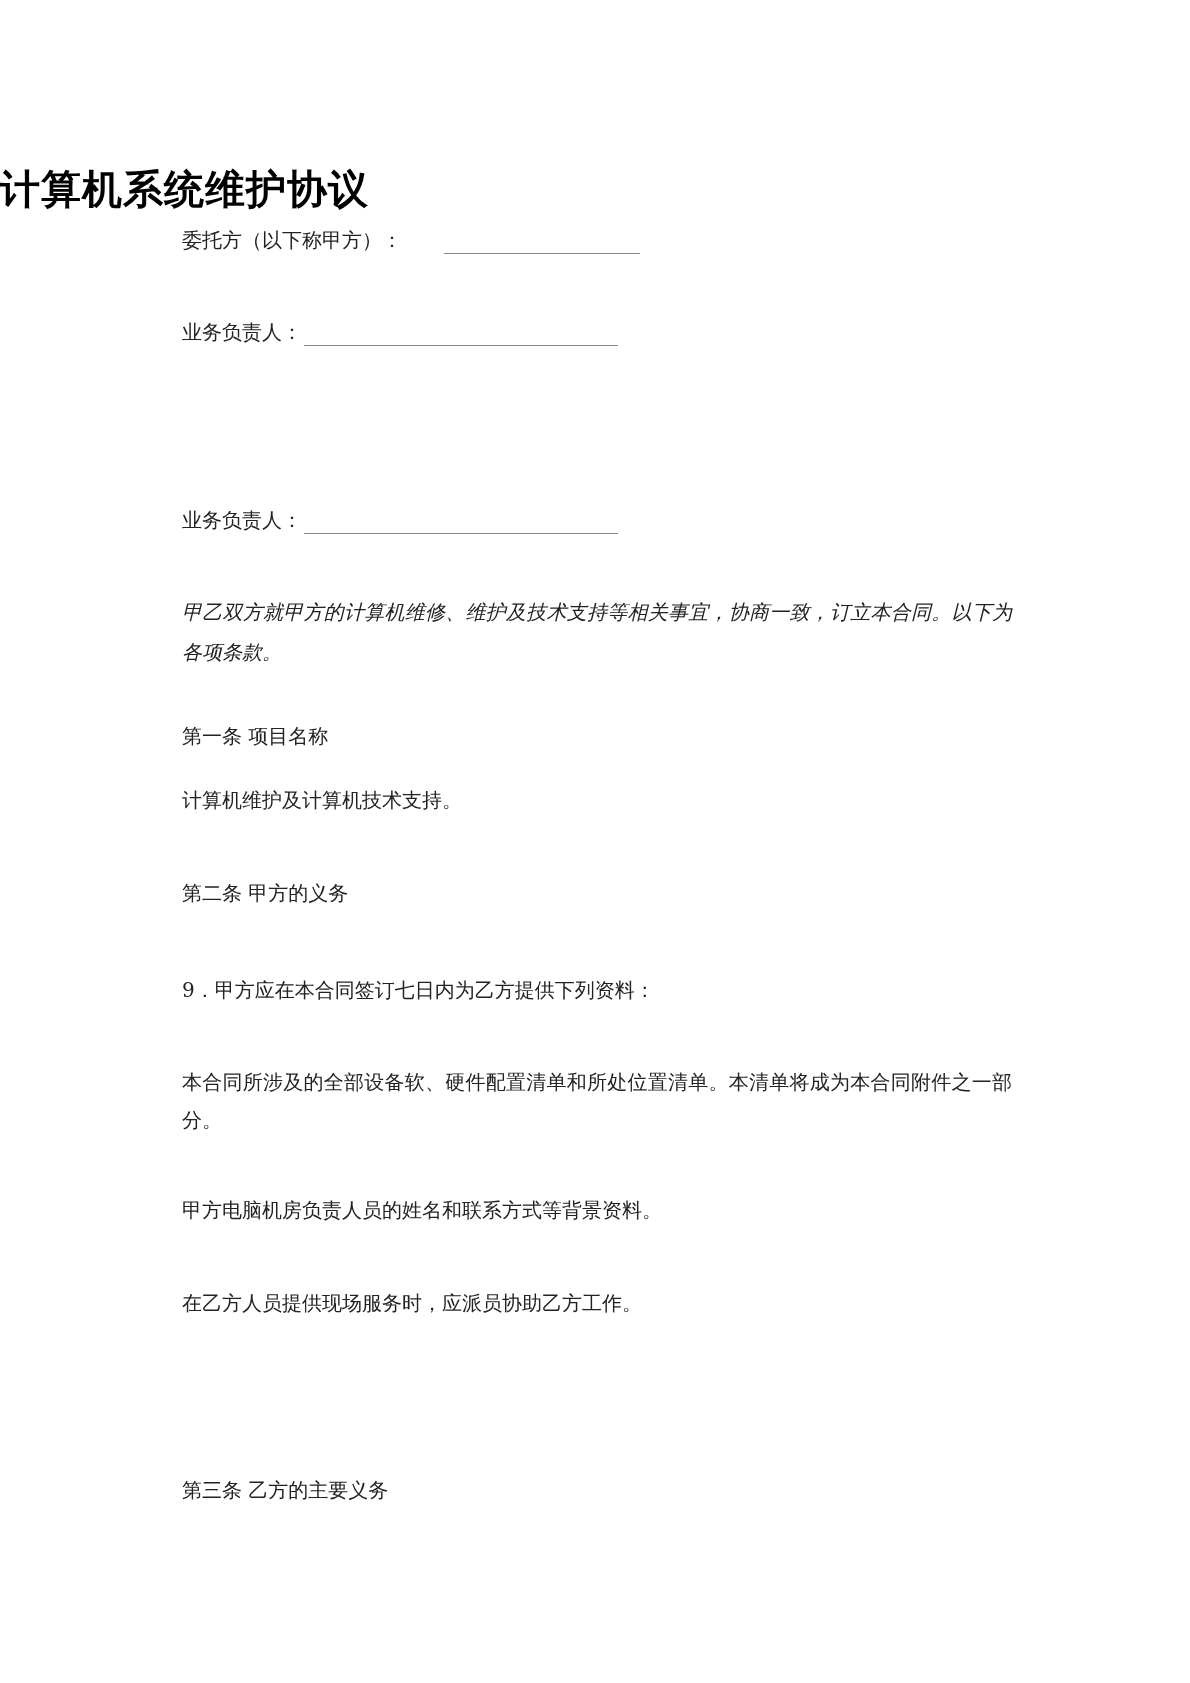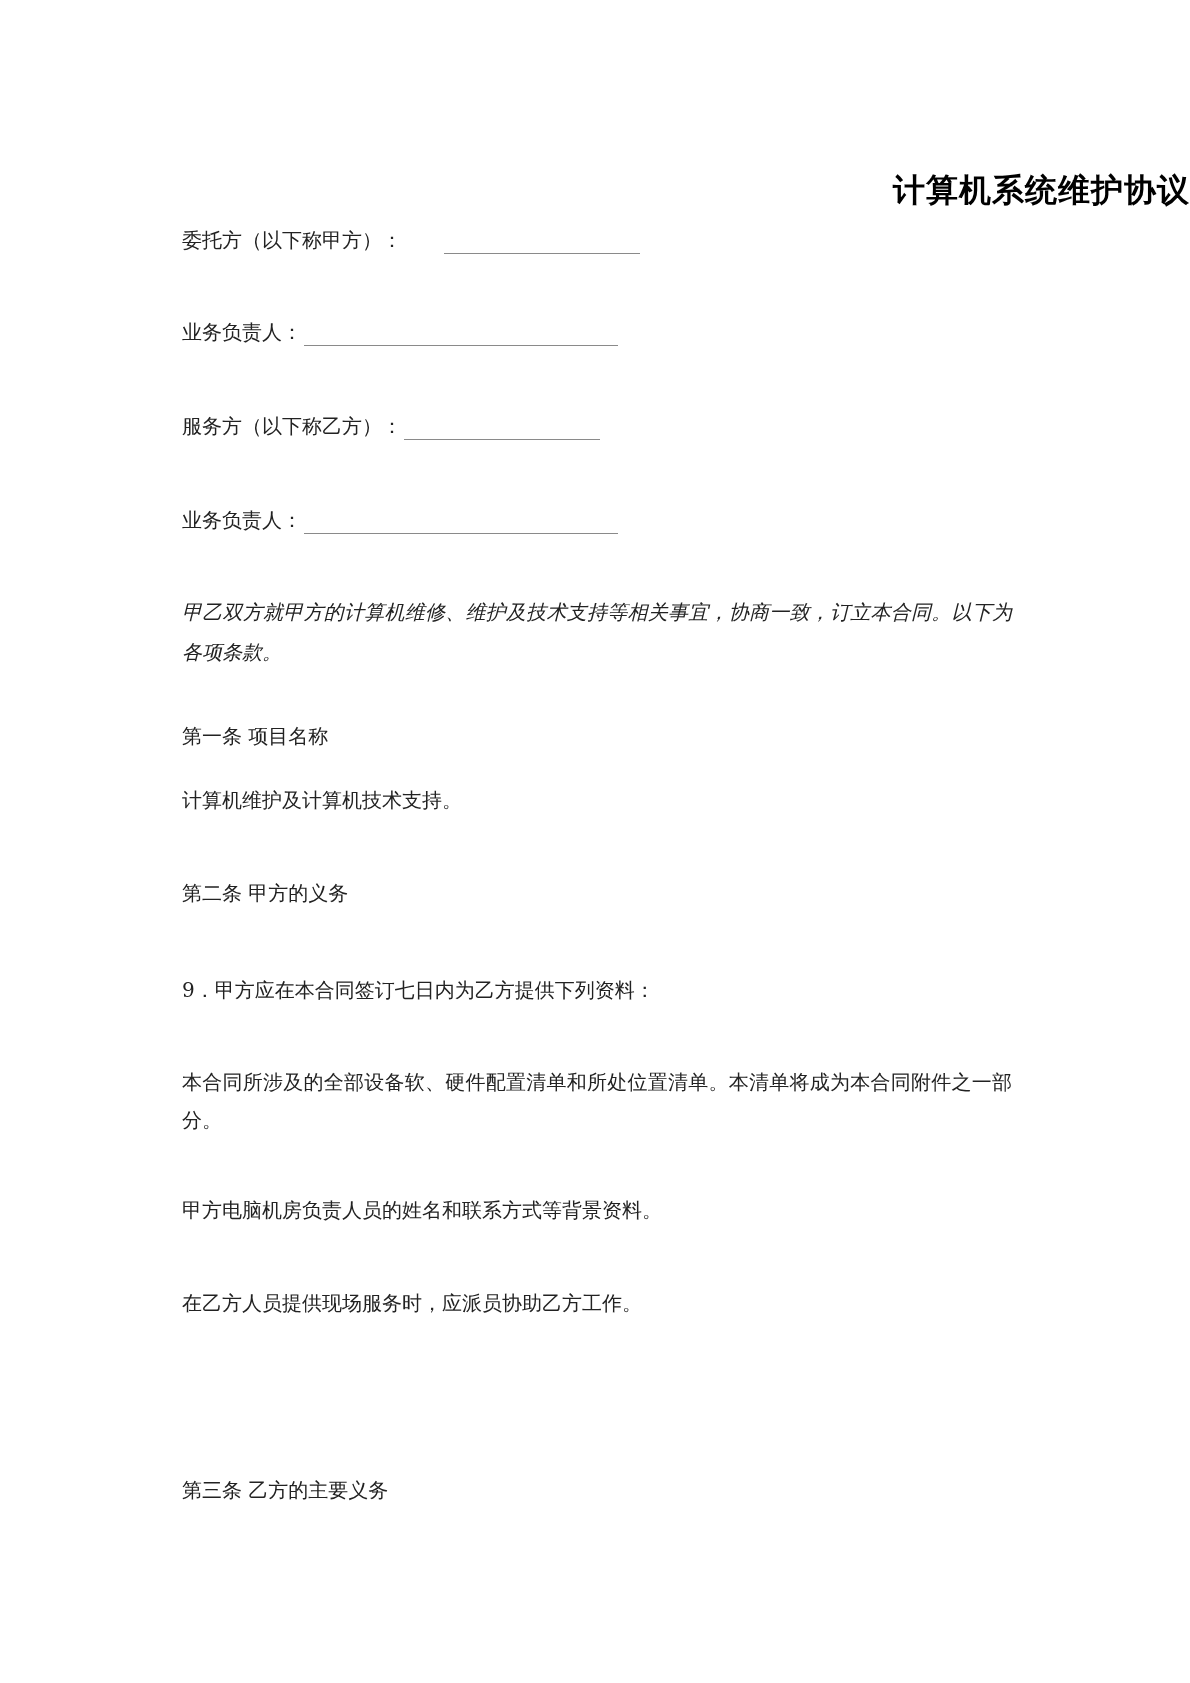--- a/index.html
+++ b/index.html
@@ -1,21 +1,21 @@
 <!DOCTYPE html>
 <html><head>
 <meta charset="utf-8">
 <style>
   html, body { margin: 0; padding: 0; background: #ffffff; }
   body { width: 1190px; height: 1683px; position: relative; overflow: hidden;
          font-family: "DejaVu Serif", "Liberation Serif", serif; color: #1a1a1a; }
   .page { position: absolute; left: 0; top: 0; width: 1190px; height: 1683px; background: #fff; }
-  .title { position: absolute; left: 0; width: 1190px; top: 165px; text-align: right;
-           font-family: Liberation Sans, sans-serif; font-weight: bold;
-           font-size: 32px; line-height: 50px; letter-spacing: 1px; color: #000; }
+  .title { position: absolute; left: 0; width: 1190px; top: 165px; text-align: left;
+           font-family: Liberation Serif, serif; font-weight: bold;
+           font-size: 40px; line-height: 50px; letter-spacing: 1px; color: #000; }
   .line { position: absolute; left: 182px; font-size: 20px; line-height: 28px; white-space: nowrap; color: #222; }
   .para { position: absolute; left: 182px; width: 830px; font-size: 20px; line-height: 40px; color: #222;
           text-align: justify; word-break: break-all; }
   .field { display: inline-flex; align-items: flex-end; }
   .blank { display: inline-block; height: 18px; border-bottom: 1px solid #8a8a8a; vertical-align: bottom; margin-left: 2px; }
 </style>
 </head>
 <body>
 
 <div class="page">
@@ -25,24 +25,20 @@
   <div class="line field" style="top:226px;gap:40px;">
     <span>委托方（以下称甲方）：</span>
     <span class="blank" style="width:196px;"></span>
   </div>
 
   <div class="line field" style="top:318px;">
     <span>业务负责人：</span>
     <span class="blank" style="width:314px;"></span>
   </div>
 
-  <div class="line field" style="top:412px;">
-    <span>服务方（以下称乙方）：</span>
-    <span class="blank" style="width:196px;"></span>
-  </div>
 
   <div class="line field" style="top:506px;">
     <span>业务负责人：</span>
     <span class="blank" style="width:314px;"></span>
   </div>
 
   <div class="para" style="top:592px;font-style:italic;">甲乙双方就甲方的计算机维修、维护及技术支持等相关事宜，协商一致，订立本合同。以下为各项条款。</div>
 
   <div class="line" style="top:722px;">第一条  项目名称</div>
   <div class="line" style="top:786px;">计算机维护及计算机技术支持。</div>

